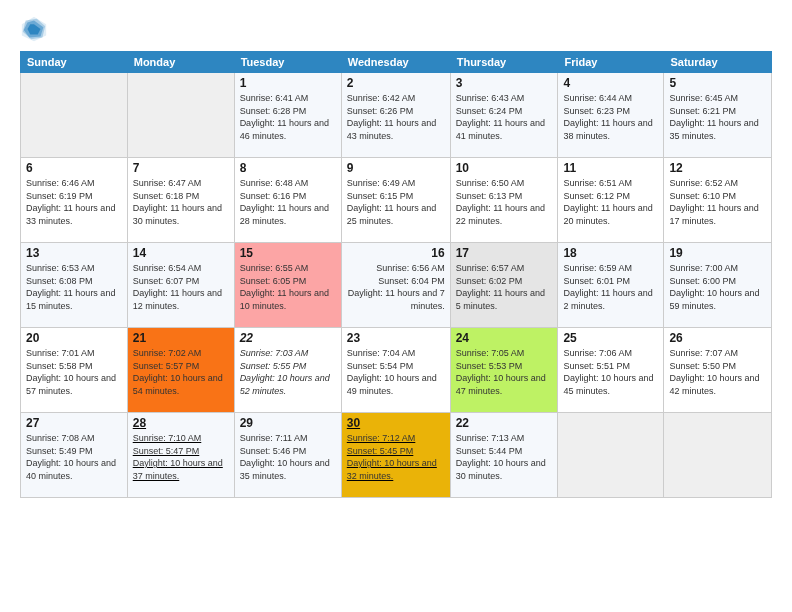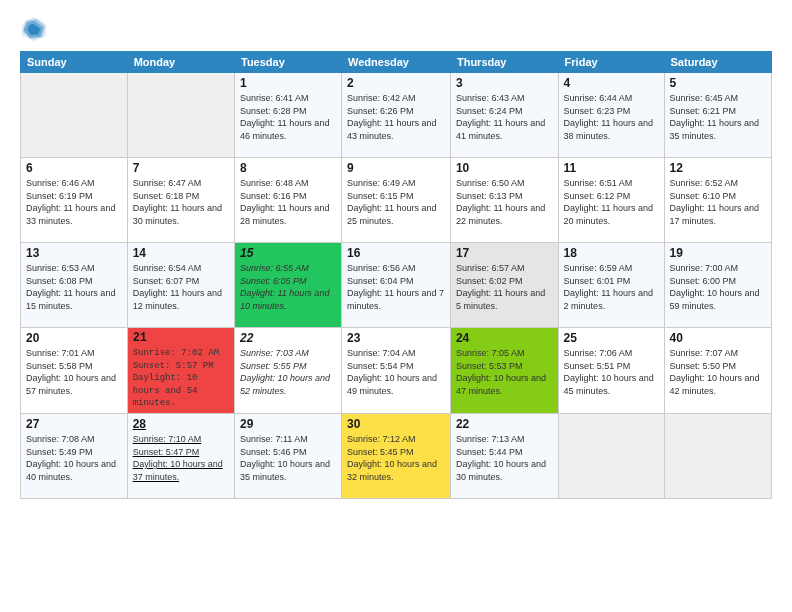--- a/index.html
+++ b/index.html
@@ -191,25 +191,25 @@
         </tr>
         <tr>
           <td style="background: rgb(245, 248, 252);">
             <span class="day-num">13</span>
             <div class="day-info">Sunrise: 6:53 AM<br>Sunset: 6:08 PM<br>Daylight: 11 hours and 15 minutes.</div>
           </td>
           <td style="background: rgb(245, 248, 252);">
             <span class="day-num">14</span>
             <div class="day-info">Sunrise: 6:54 AM<br>Sunset: 6:07 PM<br>Daylight: 11 hours and 12 minutes.</div>
           </td>
-          <td style="background: #22c55e; font-style: italic;">
+          <td style="background: #fca5a5;">
             <span class="day-num">15</span>
             <div class="day-info">Sunrise: 6:55 AM<br>Sunset: 6:05 PM<br>Daylight: 11 hours and 10 minutes.</div>
           </td>
-          <td style="background: rgb(245, 248, 252);">
+          <td style="background: rgb(245, 248, 252); text-align: right;">
             <span class="day-num">16</span>
             <div class="day-info">Sunrise: 6:56 AM<br>Sunset: 6:04 PM<br>Daylight: 11 hours and 7 minutes.</div>
           </td>
           <td style="background: #e5e5e5;">
             <span class="day-num">17</span>
             <div class="day-info">Sunrise: 6:57 AM<br>Sunset: 6:02 PM<br>Daylight: 11 hours and 5 minutes.</div>
           </td>
           <td style="background: rgb(245, 248, 252);">
             <span class="day-num">18</span>
             <div class="day-info">Sunrise: 6:59 AM<br>Sunset: 6:01 PM<br>Daylight: 11 hours and 2 minutes.</div>
@@ -217,59 +217,59 @@
           <td style="background: rgb(245, 248, 252);">
             <span class="day-num">19</span>
             <div class="day-info">Sunrise: 7:00 AM<br>Sunset: 6:00 PM<br>Daylight: 10 hours and 59 minutes.</div>
           </td>
         </tr>
         <tr>
           <td style="background: rgb(255, 255, 255); margin-top: 20px;">
             <span class="day-num">20</span>
             <div class="day-info">Sunrise: 7:01 AM<br>Sunset: 5:58 PM<br>Daylight: 10 hours and 57 minutes.</div>
           </td>
-          <td style="background: #ef4444; font-family: Liberation Mono, monospace;">
+          <td style="background: #f97316;">
             <span class="day-num">21</span>
             <div class="day-info">Sunrise: 7:02 AM<br>Sunset: 5:57 PM<br>Daylight: 10 hours and 54 minutes.</div>
           </td>
           <td style="background: rgb(255, 255, 255); font-style: italic;">
             <span class="day-num">22</span>
             <div class="day-info">Sunrise: 7:03 AM<br>Sunset: 5:55 PM<br>Daylight: 10 hours and 52 minutes.</div>
           </td>
           <td style="background: rgb(255, 255, 255);">
             <span class="day-num">23</span>
             <div class="day-info">Sunrise: 7:04 AM<br>Sunset: 5:54 PM<br>Daylight: 10 hours and 49 minutes.</div>
           </td>
-          <td style="background: #84cc16;">
+          <td style="background: #bef264;">
             <span class="day-num">24</span>
             <div class="day-info">Sunrise: 7:05 AM<br>Sunset: 5:53 PM<br>Daylight: 10 hours and 47 minutes.</div>
           </td>
           <td style="background: rgb(255, 255, 255);">
             <span class="day-num">25</span>
             <div class="day-info">Sunrise: 7:06 AM<br>Sunset: 5:51 PM<br>Daylight: 10 hours and 45 minutes.</div>
           </td>
           <td style="background: rgb(255, 255, 255);">
-            <span class="day-num">40</span>
+            <span class="day-num">26</span>
             <div class="day-info">Sunrise: 7:07 AM<br>Sunset: 5:50 PM<br>Daylight: 10 hours and 42 minutes.</div>
           </td>
         </tr>
         <tr>
           <td style="background: rgb(245, 248, 252);">
             <span class="day-num">27</span>
             <div class="day-info">Sunrise: 7:08 AM<br>Sunset: 5:49 PM<br>Daylight: 10 hours and 40 minutes.</div>
           </td>
           <td style="background: rgb(245, 248, 252); text-decoration: underline;">
             <span class="day-num">28</span>
             <div class="day-info">Sunrise: 7:10 AM<br>Sunset: 5:47 PM<br>Daylight: 10 hours and 37 minutes.</div>
           </td>
           <td style="background: rgb(245, 248, 252);">
             <span class="day-num">29</span>
             <div class="day-info">Sunrise: 7:11 AM<br>Sunset: 5:46 PM<br>Daylight: 10 hours and 35 minutes.</div>
           </td>
-          <td style="background: #fde047;">
+          <td style="background: #eab308; text-decoration: underline;">
             <span class="day-num">30</span>
             <div class="day-info">Sunrise: 7:12 AM<br>Sunset: 5:45 PM<br>Daylight: 10 hours and 32 minutes.</div>
           </td>
           <td style="background: rgb(245, 248, 252);">
             <span class="day-num">22</span>
             <div class="day-info">Sunrise: 7:13 AM<br>Sunset: 5:44 PM<br>Daylight: 10 hours and 30 minutes.</div>
           </td>
           <td class="empty"></td>
           <td class="empty"></td>
         </tr>

